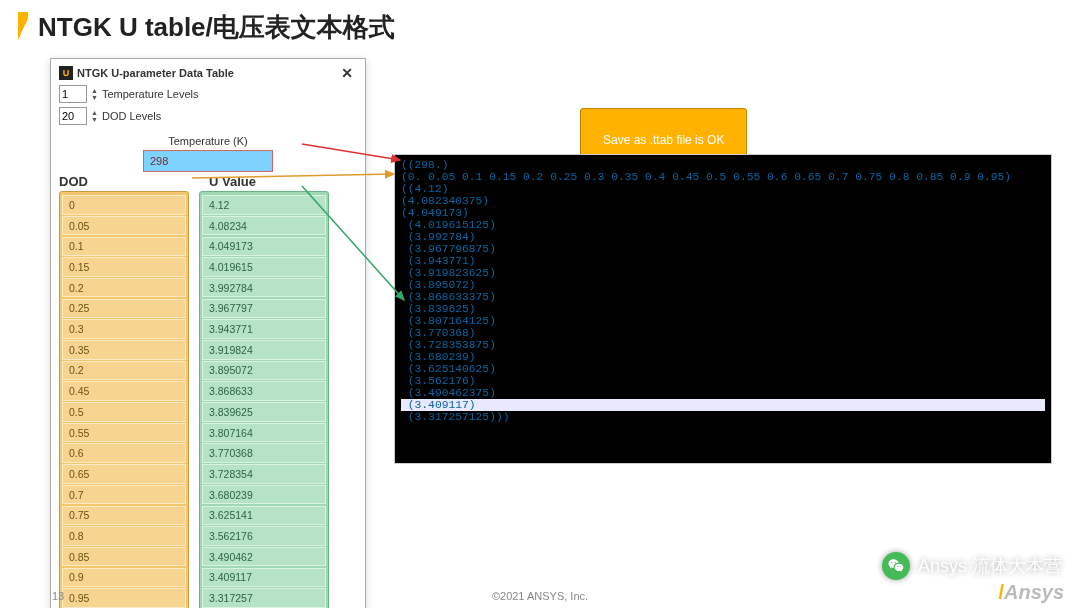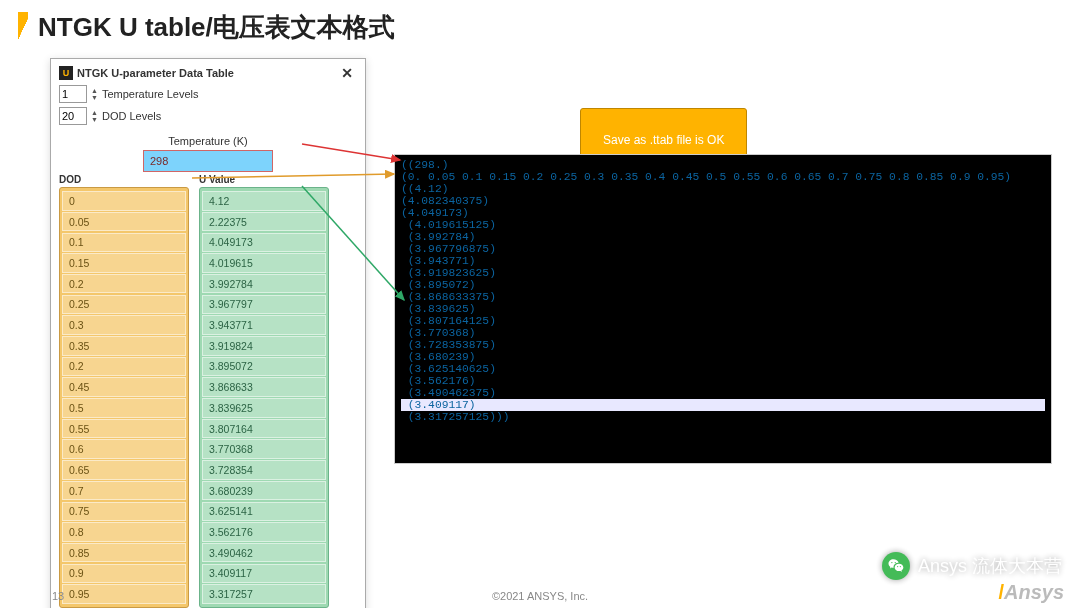--- a/index.html
+++ b/index.html
@@ -39,21 +39,21 @@
   width: 28px; height:18px; font-size:11px; text-align:left; padding-left:2px;
   border:1px solid #999;
 }
 .spinners { display:flex; flex-direction:column; font-size:7px; line-height:7px; color:#555;}
 .temp-label { text-align:center; margin-top:8px; font-size:11px; }
 .temp-cell {
   width:130px; height:22px; margin:3px auto 2px auto;
   background:#7dd3fc; border:1px solid #d06666;
   display:flex;align-items:center;padding-left:6px;font-size:11px;color:#7a2b2b;
 }
-.col-headers { display:flex; padding:0 4px; font-weight:bold; font-size:10px;}
+.col-headers { display:flex; padding:0 4px; font-weight:bold; font-size:13px;gap:10px;}
 .col-headers .h1{width:130px;margin-right:10px;}
 .cols { display:flex; padding:2px 4px 6px 4px; gap:10px; }
 .col { width:130px; border-radius:3px; padding:2px;}
 .col-dod { background:#f4c76b; border:1px solid #c99a44;}
 .col-u   { background:#9ed9b2; border:1px solid #6bb38a;}
 .cell {
   height:19.5px; background:rgba(255,255,255,.25);
   border:1px solid rgba(255,255,255,.5); margin:1.2px 0;
   display:flex;align-items:center;padding-left:6px;font-size:10.5px;
 }
@@ -150,21 +150,21 @@
         <div class="cell">0.65</div>
         <div class="cell">0.7</div>
         <div class="cell">0.75</div>
         <div class="cell">0.8</div>
         <div class="cell">0.85</div>
         <div class="cell">0.9</div>
         <div class="cell">0.95</div>
       </div>
     <div class="col col-u" id="col-u">
         <div class="cell">4.12</div>
-        <div class="cell">2.22375</div>
+        <div class="cell">4.08234</div>
         <div class="cell">4.049173</div>
         <div class="cell">4.019615</div>
         <div class="cell">3.992784</div>
         <div class="cell">3.967797</div>
         <div class="cell">3.943771</div>
         <div class="cell">3.919824</div>
         <div class="cell">3.895072</div>
         <div class="cell">3.868633</div>
         <div class="cell">3.839625</div>
         <div class="cell">3.807164</div>

